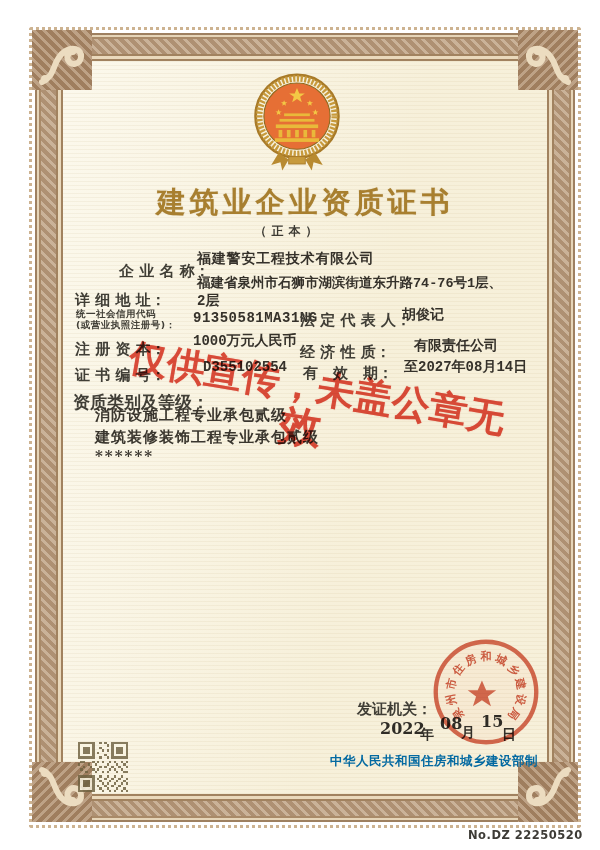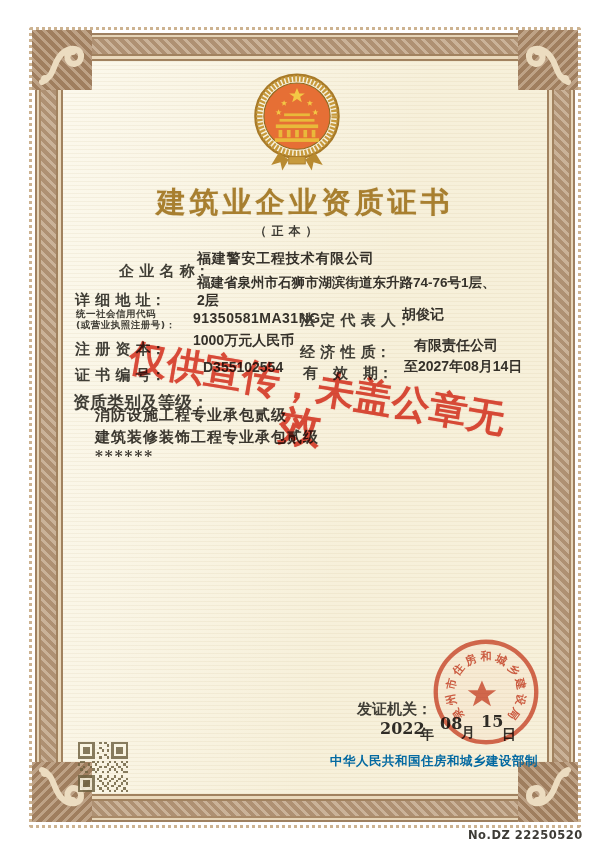--- a/index.html
+++ b/index.html
@@ -25,21 +25,21 @@
   .c-bl{left:32px;top:762px;transform:scaleY(-1);}
   .c-br{left:518px;top:762px;transform:scale(-1,-1);}
   
   .abs{position:absolute;white-space:nowrap;}
   .title{left:63px;top:183px;width:484px;text-align:center;font-size:29px;font-weight:800;
          color:#a87f2f;letter-spacing:4px;text-shadow:0 0 1px rgba(140,100,30,.4);}
   .subtitle{left:63px;top:223px;width:451px;text-align:center;font-size:12px;font-weight:700;
             color:#3c3a33;letter-spacing:5px;}
   .lbl{font-weight:700;color:#403e36;font-size:15px;}
   .lbl-sm{font-weight:700;color:#403e36;font-size:9.5px;letter-spacing:.5px;}
-  .val{font-family:Liberation Sans, sans-serif;font-weight:700;color:#35312a;font-size:14px;}
+  .val{font-family:Liberation Mono, monospace;font-weight:700;color:#35312a;font-size:14px;}
   .qual{font-family:"DejaVu Serif","Liberation Serif",serif;font-weight:700;color:#3a362e;font-size:15px;letter-spacing:1px;}
   .watermark{color:#dc3a2a;font-weight:800;opacity:.9;mix-blend-mode:multiply;z-index:6;
              text-shadow:0 0 1px rgba(220,58,42,.5);}
   .wm1{left:134px;top:332px;font-size:38px;transform:rotate(9.5deg);transform-origin:left top;letter-spacing:0px;}
   .wm2{left:284px;top:396px;font-size:42px;transform:rotate(9deg);transform-origin:left top;}
   .seal{position:absolute;left:428px;top:634px;width:116px;height:116px;z-index:5;
         mix-blend-mode:multiply;opacity:.92;}
   #seal-text-group text{font-size:11.5px;fill:#d0543c;font-weight:700;font-family:"DejaVu Sans",sans-serif;}
   .ministry{left:330px;top:753px;font-size:12.5px;font-weight:700;color:#0369a1;letter-spacing:.5px;}
   .footer{font-size:10.5px;font-weight:700;color:#3d3b36;}

